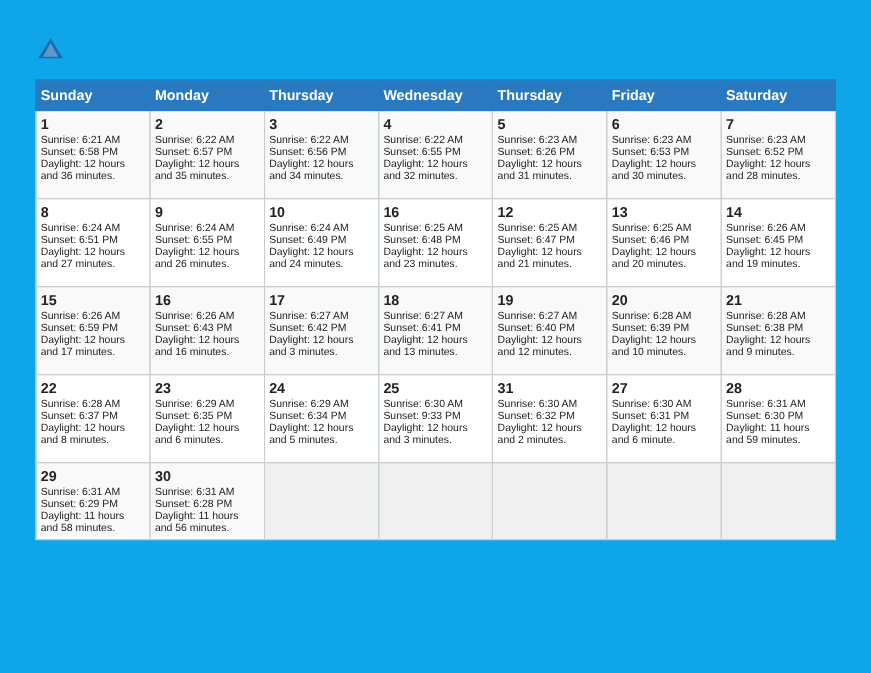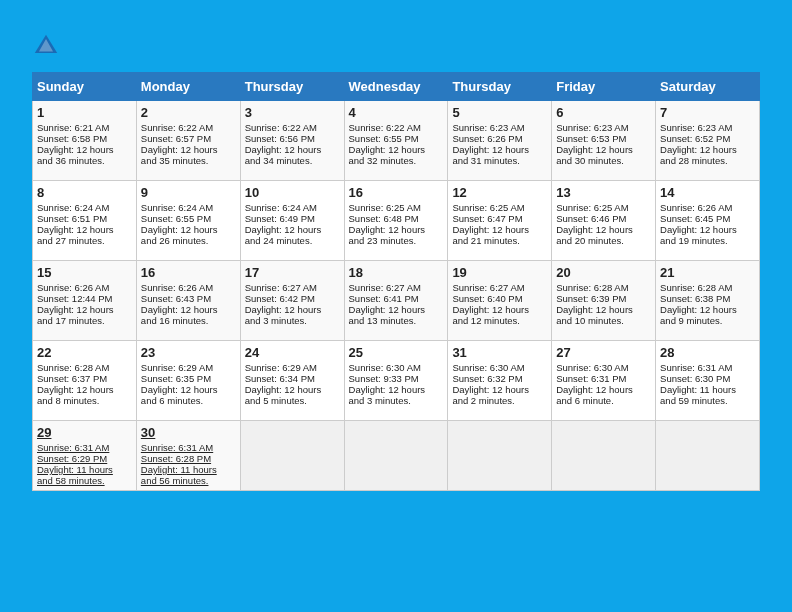--- a/index.html
+++ b/index.html
@@ -92,21 +92,20 @@
       font-size: 13px;
       font-weight: bold;
       display: block;
       margin-bottom: 2px;
     }
     .empty-cell {
       background: #f0f0f0 !important;
     }
     .last-row td {
       height: 70px;
-      text-decoration: underline;
     }
   </style>
 </head>
 <body>
 
 <div class="container">
   <div class="header">
     <div class="logo">
       <svg class="logo-icon" viewBox="0 0 40 40">
         <polygon points="20,4 36,30 4,30" fill="#1a6bb5"></polygon>
@@ -235,21 +234,21 @@
             <div>Sunrise: 6:26 AM</div>
             <div>Sunset: 6:45 PM</div>
             <div>Daylight: 12 hours</div>
             <div>and 19 minutes.</div>
           </td>
         </tr>
         <tr>
           <td>
             <span class="day-num">15</span>
             <div>Sunrise: 6:26 AM</div>
-            <div>Sunset: 12:44 PM</div>
+            <div>Sunset: 6:59 PM</div>
             <div>Daylight: 12 hours</div>
             <div>and 17 minutes.</div>
           </td>
           <td>
             <span class="day-num">16</span>
             <div>Sunrise: 6:26 AM</div>
             <div>Sunset: 6:43 PM</div>
             <div>Daylight: 12 hours</div>
             <div>and 16 minutes.</div>
           </td>

